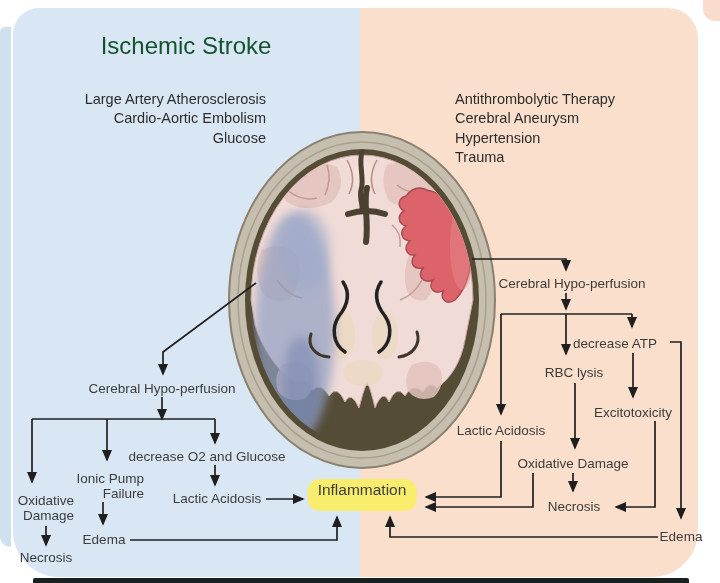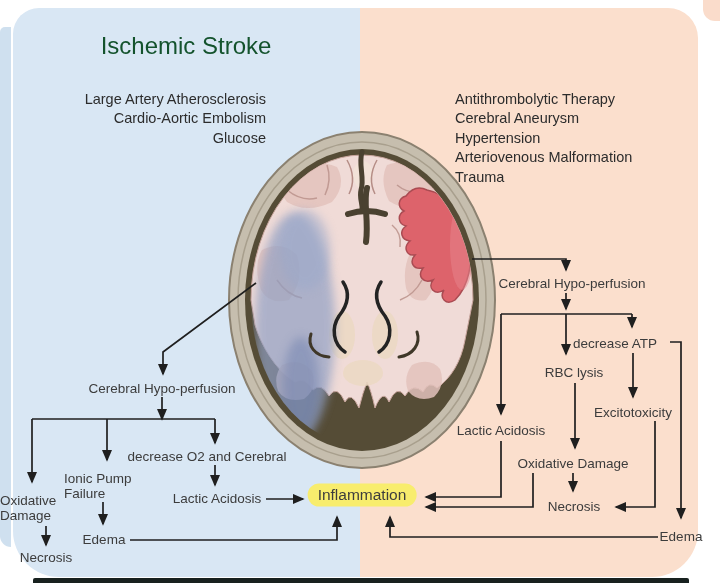--- a/index.html
+++ b/index.html
@@ -18,27 +18,27 @@
   
   .title{font-size:24px;font-weight:400;color:#14532d;white-space:nowrap;transform:translateX(-50%);}
   .title-left{left:186px;top:32px;}
   .title-right{left:556px;top:32px;}
   
   .causes{font-size:14.5px;line-height:19.4px;color:#2c2c2c;}
   .causes-left{left:40px;top:90px;width:226px;text-align:right;}
   .causes-right{left:455px;top:90px;width:220px;text-align:left;}
   
   .node{
-    font-size:13.5px;line-height:1.13;color:#3c3c3c;text-align:left;
+    font-size:13.5px;line-height:1.13;color:#3c3c3c;text-align:right;
     white-space:nowrap;transform:translate(-50%,-50%);
   }
   .wrap{white-space:normal;}
   .pill{
     left:362px;top:495px;transform:translate(-50%,-50%);
-    background:#f8ed6d;border-radius:12px;padding:2px 10px 3px;
+    background:#f8ed6d;border-radius:12px;padding:2px 10px 12px;
     font-size:15.5px;color:#3d3d3d;white-space:nowrap;
   }
   svg{display:block;}
   .overlay{left:0;top:0;pointer-events:none;}
 </style>
 </head>
 <body>
 
 <div id="stage">
 
@@ -53,21 +53,20 @@
 
   <div class="abs causes causes-left">
     <div>Large Artery Atherosclerosis</div>
     <div>Cardio-Aortic Embolism</div>
     <div>Glucose</div>
   </div>
   <div class="abs causes causes-right">
     <div>Antithrombolytic Therapy</div>
     <div>Cerebral Aneurysm</div>
     <div>Hypertension</div>
-    <div>Arteriovenous Malformation</div>
     <div>Trauma</div>
   </div>
 
   <svg class="abs" style="left:227px;top:130px;" width="270" height="340" viewBox="0 0 270 340">
     <defs>
       <clipPath id="brainClip">
           <ellipse cx="135" cy="170" rx="111" ry="145"></ellipse>
         </clipPath>
       <filter id="soft" x="-40%" y="-40%" width="180%" height="180%">
           <feGaussianBlur stdDeviation="5"></feGaussianBlur>
@@ -180,21 +179,21 @@
       <path d="M670,342 L681,342 L681,518" marker-end="url(#ah)"></path>
       <path d="M501,441 L501,497 L426,497" marker-end="url(#ah)"></path>
       <path d="M533,473 L533,507 L426,507" marker-end="url(#ah)"></path>
       <path d="M658,537 L390,537 L390,517" marker-end="url(#ah)"></path>
     </g>
   </svg>
 
   <div class="abs node" style="left:162px;top:389px;">Cerebral Hypo-perfusion</div>
   <div class="abs node wrap" style="left:37px;top:508px;width:74px;">Oxidative Damage</div>
   <div class="abs node wrap" style="left:104px;top:486px;width:80px;">Ionic Pump Failure</div>
-  <div class="abs node" style="left:207px;top:457px;">decrease O2 and Cerebral</div>
+  <div class="abs node" style="left:207px;top:457px;">decrease O2 and Glucose</div>
   <div class="abs node" style="left:217px;top:499px;">Lactic Acidosis</div>
   <div class="abs node" style="left:104px;top:540px;">Edema</div>
   <div class="abs node" style="left:46px;top:558px;">Necrosis</div>
 
   <div class="abs node" style="left:572px;top:284px;">Cerebral Hypo-perfusion</div>
   <div class="abs node" style="left:501px;top:431px;">Lactic Acidosis</div>
   <div class="abs node" style="left:574px;top:373px;">RBC lysis</div>
   <div class="abs node" style="left:615px;top:344px;">decrease ATP</div>
   <div class="abs node" style="left:633px;top:413px;">Excitotoxicity</div>
   <div class="abs node" style="left:573px;top:464px;">Oxidative Damage</div>

